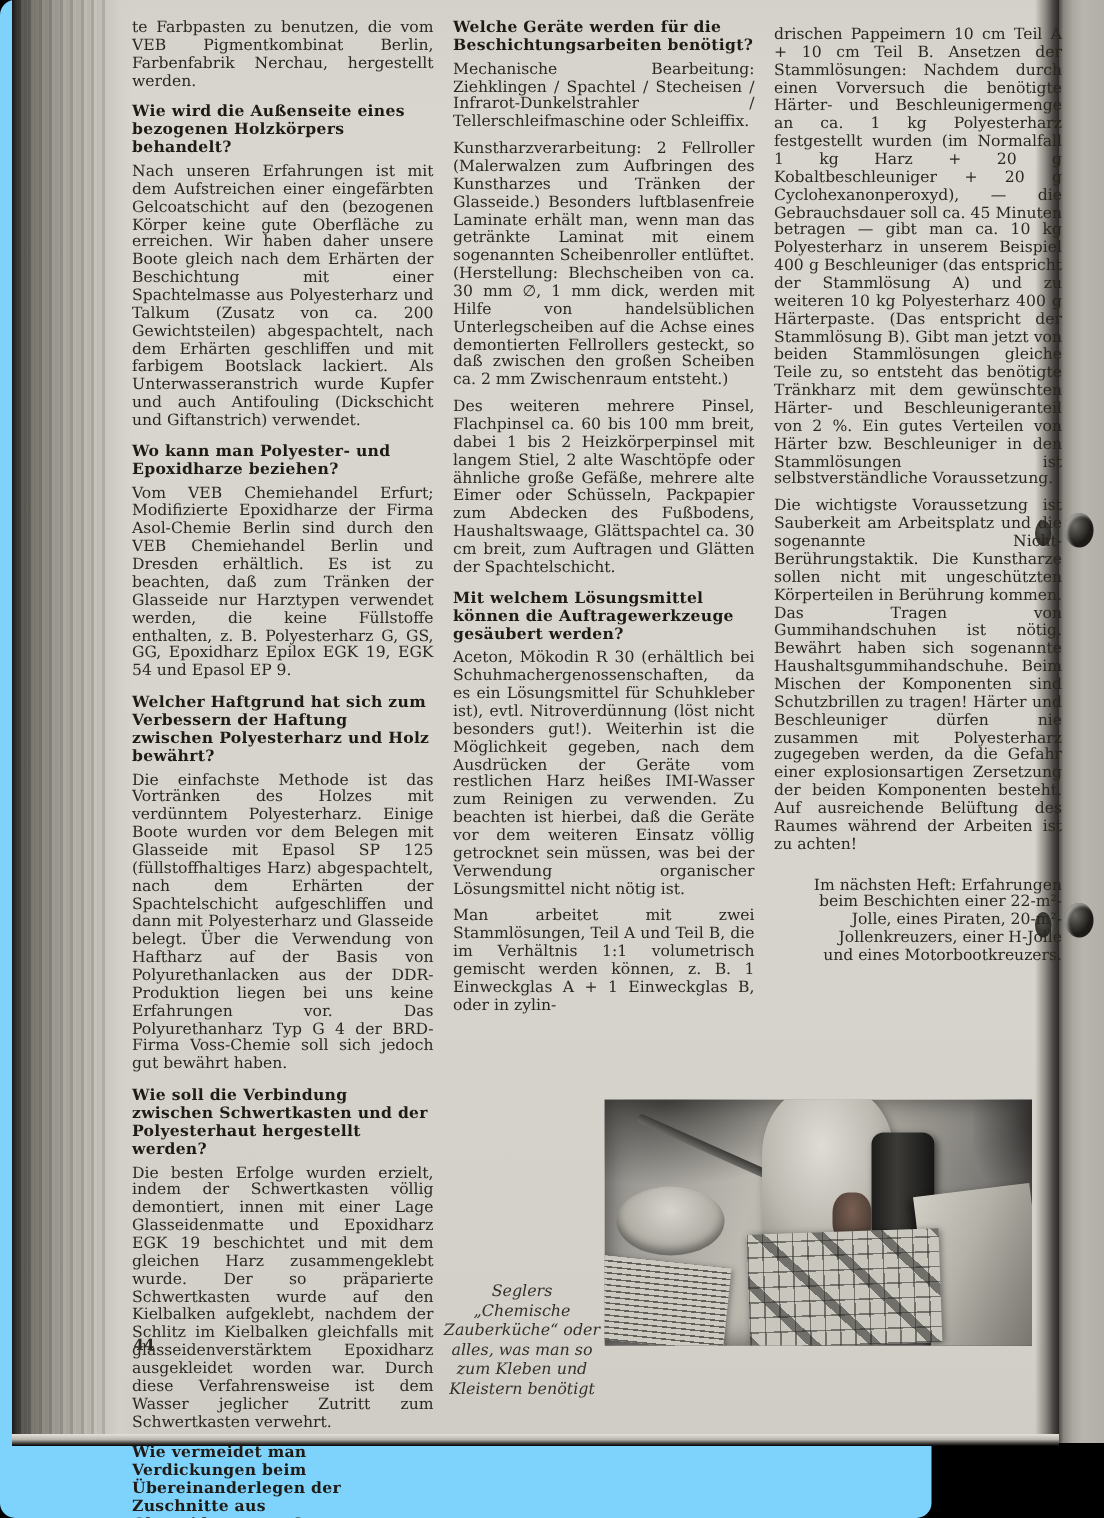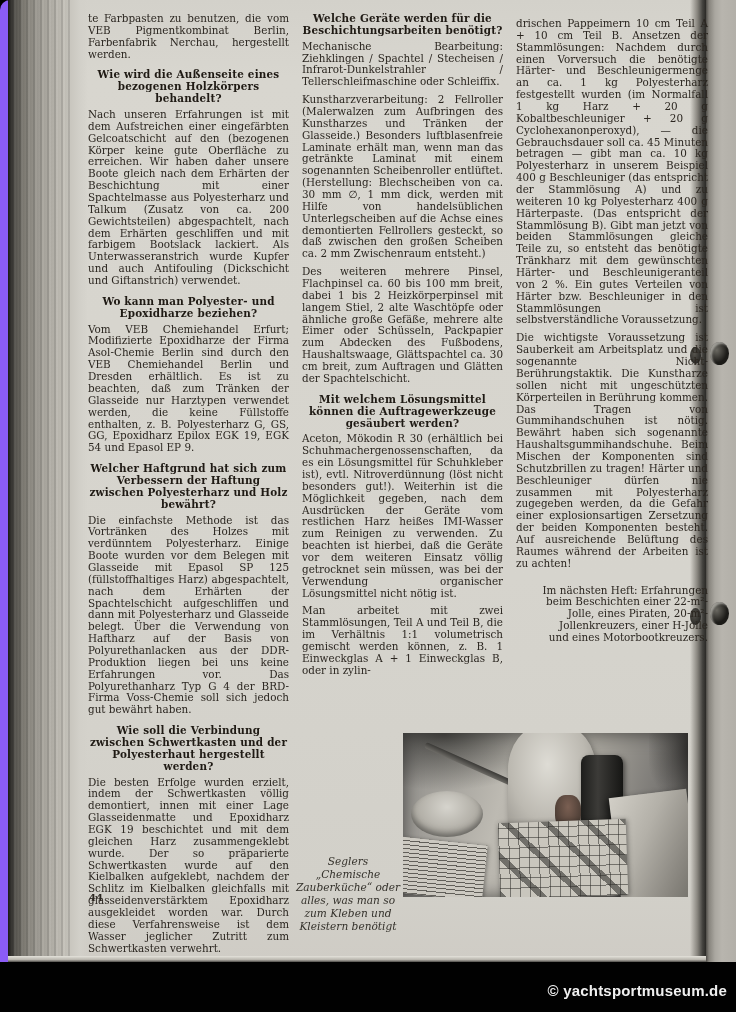--- a/index.html
+++ b/index.html
@@ -1,20 +1,20 @@
 <!DOCTYPE html>
 <html><head>
 <meta charset="utf-8">
 <style>
   html,body{margin:0;padding:0;}
   body{
     width:736px;height:1012px;background:#000;overflow:hidden;
     font-family:"DejaVu Serif","Liberation Serif",serif;
   }
-  .scan{position:relative;width:621px;height:1012px;background:#8b5cf6;border-radius:10px;}
+  .scan{position:relative;width:621px;height:1012px;background:#7dd3fc;border-radius:10px;}
 
   
   .paper{
     position:absolute;left:8px;top:0;width:698px;height:962px;
     background:
       linear-gradient(180deg,#d3d1ca 0%,#d8d6cf 8%,#d6d4cd 60%,#d2d0c9 92%,#cfccc5 100%);
   }
   .paper-edge-bottom{
     position:absolute;left:8px;top:956px;width:698px;height:8px;
     background:linear-gradient(180deg,#e4e2db 0,#b9b6ae 45%,#3a3936 80%,#000 100%);
@@ -46,21 +46,21 @@
   .content{
     position:absolute;left:88px;top:13px;width:614px;
     display:flex;gap:13px;
     color:#2b2620;
     font-size:10.4px;line-height:1.14;text-align:justify;
   }
   .col{flex:0 0 201px;width:201px;}
   .col.c3{flex:0 0 192px;width:192px;padding-top:5px;}
   .para{margin:0 0 6px 0;}
   .head{
-    margin:9px 0 4px 0;font-weight:bold;color:#1f1a14;text-align:center;
+    margin:9px 0 4px 0;font-weight:bold;color:#1f1a14;text-align:left;
     letter-spacing:.2px;
   }
   .lead{font-weight:normal;}
   .next-heft{margin:15px 0 0 26px;text-align:right;}
 
   .page-number{
     position:absolute;left:89px;top:892px;font-weight:bold;font-size:10px;color:#2b2620;
   }
 
   
@@ -177,17 +177,14 @@
     <div class="ph ph-bowl"></div>
     <div class="ph ph-bottle"></div>
     <div class="ph ph-small-figure"></div>
     <div class="ph ph-bag"></div>
     <div class="ph ph-newspaper"></div>
     <div class="ph ph-board"></div>
   </div>
 
   <div class="page-number">44</div>
 
-  <div class="footer-bar">
-    <div class="watermark">© yachtsportmuseum.de</div>
-  </div>
 
 </div>
 
 </body></html>

